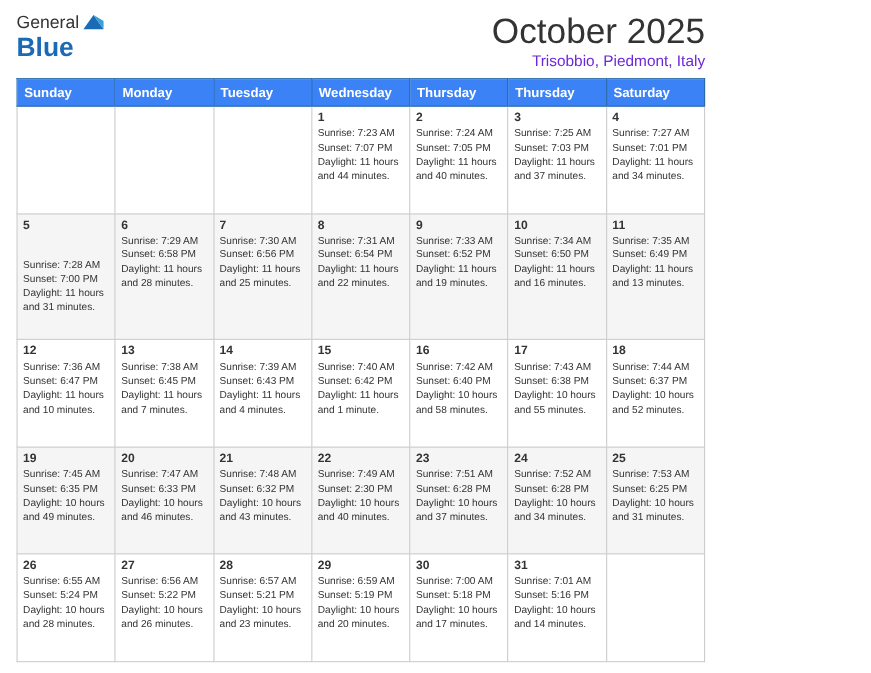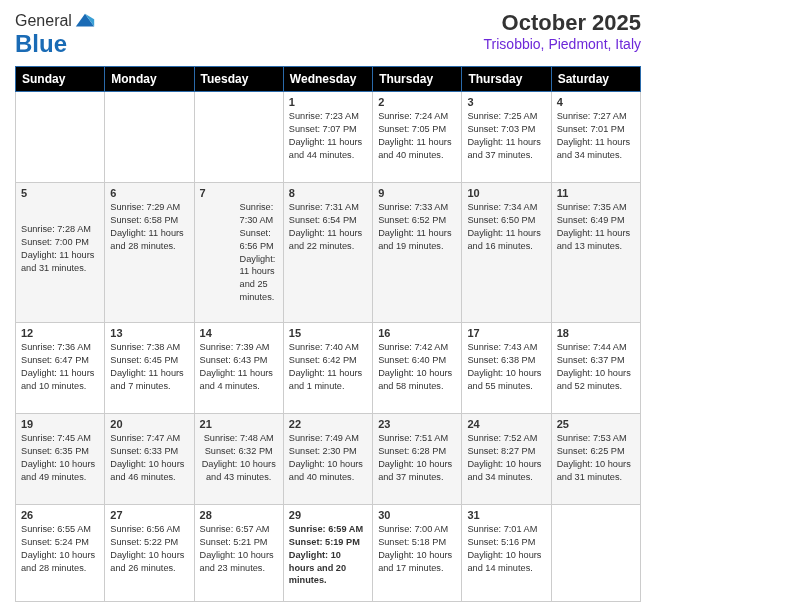--- a/index.html
+++ b/index.html
@@ -31,37 +31,37 @@
     .logo-blue { color: #1a6bb5; }
     .logo-icon {
       width: 22px;
       height: 22px;
       margin-left: 2px;
     }
     .title-area {
       text-align: right;
     }
     .month-title {
-      font-size: 22px;
-      font-weight: bold;
+      font-size: 32px;
+      font-weight: normal;
       color: #333;
     }
     .location {
       font-size: 14px;
       color: #6d28d9;
     }
     .calendar {
       flex: 1;
       border: 1px solid #ccc;
       border-collapse: collapse;
       width: 100%;
       table-layout: fixed;
     }
     .calendar th {
-      background-color: #000000;
+      background-color: #3b82f6;
       color: white;
       text-align: left;
       padding: 5px 6px;
       font-size: 12px;
       font-weight: bold;
       border: 1px solid #2a6aaa;
     }
     .calendar td {
       border: 1px solid #ccc;
       vertical-align: top;
@@ -162,21 +162,21 @@
 Daylight: 11 hours and 31 minutes.</div>
           </td>
           <td>
             <span class="day-number">6</span>
             <div class="cell-text" style="white-space: pre-wrap;">Sunrise: 7:29 AM
 Sunset: 6:58 PM
 Daylight: 11 hours and 28 minutes.</div>
           </td>
           <td>
             <span class="day-number">7</span>
-            <div class="cell-text" style="white-space: pre-wrap; margin-left: 40px;">Sunrise: 7:30 AM
+            <div class="cell-text" style="white-space: pre-wrap;">Sunrise: 7:30 AM
 Sunset: 6:56 PM
 Daylight: 11 hours and 25 minutes.</div>
           </td>
           <td>
             <span class="day-number">8</span>
             <div class="cell-text" style="white-space: pre-wrap;">Sunrise: 7:31 AM
 Sunset: 6:54 PM
 Daylight: 11 hours and 22 minutes.</div>
           </td>
           <td>
@@ -250,40 +250,40 @@
 Daylight: 10 hours and 49 minutes.</div>
           </td>
           <td>
             <span class="day-number">20</span>
             <div class="cell-text" style="white-space: pre-wrap;">Sunrise: 7:47 AM
 Sunset: 6:33 PM
 Daylight: 10 hours and 46 minutes.</div>
           </td>
           <td>
             <span class="day-number">21</span>
-            <div class="cell-text" style="white-space: pre-wrap; text-align: center;">Sunrise: 7:48 AM
+            <div class="cell-text" style="white-space: pre-wrap;">Sunrise: 7:48 AM
 Sunset: 6:32 PM
 Daylight: 10 hours and 43 minutes.</div>
           </td>
           <td>
             <span class="day-number">22</span>
             <div class="cell-text" style="white-space: pre-wrap;">Sunrise: 7:49 AM
 Sunset: 2:30 PM
 Daylight: 10 hours and 40 minutes.</div>
           </td>
           <td>
             <span class="day-number">23</span>
             <div class="cell-text" style="white-space: pre-wrap;">Sunrise: 7:51 AM
 Sunset: 6:28 PM
 Daylight: 10 hours and 37 minutes.</div>
           </td>
           <td>
             <span class="day-number">24</span>
             <div class="cell-text" style="white-space: pre-wrap;">Sunrise: 7:52 AM
-Sunset: 8:27 PM
+Sunset: 6:28 PM
 Daylight: 10 hours and 34 minutes.</div>
           </td>
           <td>
             <span class="day-number">25</span>
             <div class="cell-text" style="white-space: pre-wrap;">Sunrise: 7:53 AM
 Sunset: 6:25 PM
 Daylight: 10 hours and 31 minutes.</div>
           </td>
         </tr>
         <tr>
@@ -300,21 +300,21 @@
 Daylight: 10 hours and 26 minutes.</div>
           </td>
           <td>
             <span class="day-number">28</span>
             <div class="cell-text" style="white-space: pre-wrap;">Sunrise: 6:57 AM
 Sunset: 5:21 PM
 Daylight: 10 hours and 23 minutes.</div>
           </td>
           <td>
             <span class="day-number">29</span>
-            <div class="cell-text" style="white-space: pre-wrap; font-weight: bold;">Sunrise: 6:59 AM
+            <div class="cell-text" style="white-space: pre-wrap;">Sunrise: 6:59 AM
 Sunset: 5:19 PM
 Daylight: 10 hours and 20 minutes.</div>
           </td>
           <td>
             <span class="day-number">30</span>
             <div class="cell-text" style="white-space: pre-wrap;">Sunrise: 7:00 AM
 Sunset: 5:18 PM
 Daylight: 10 hours and 17 minutes.</div>
           </td>
           <td>

